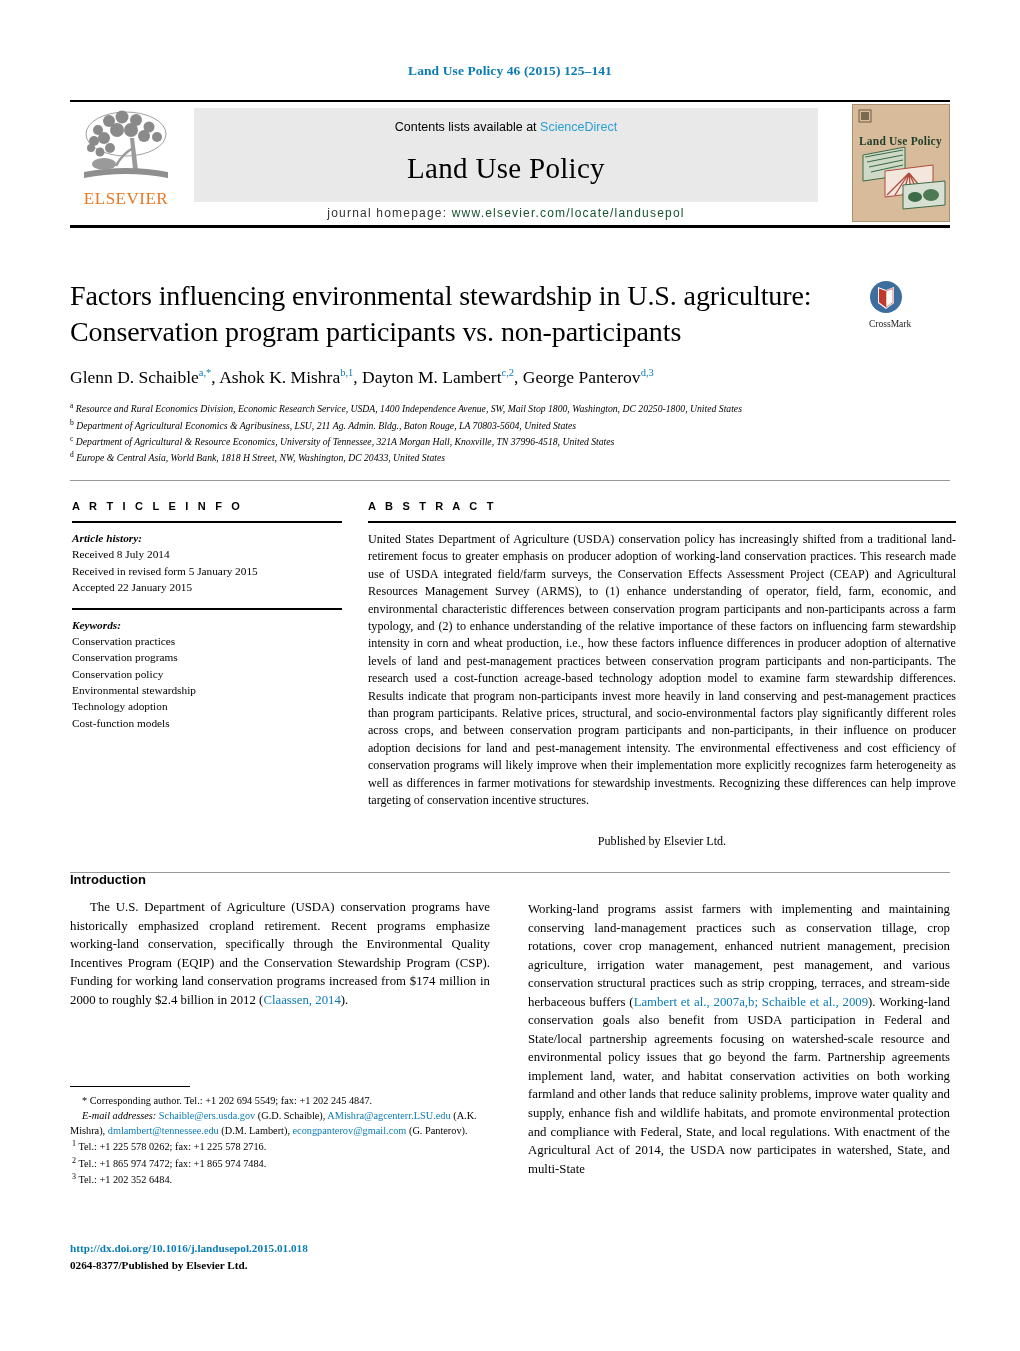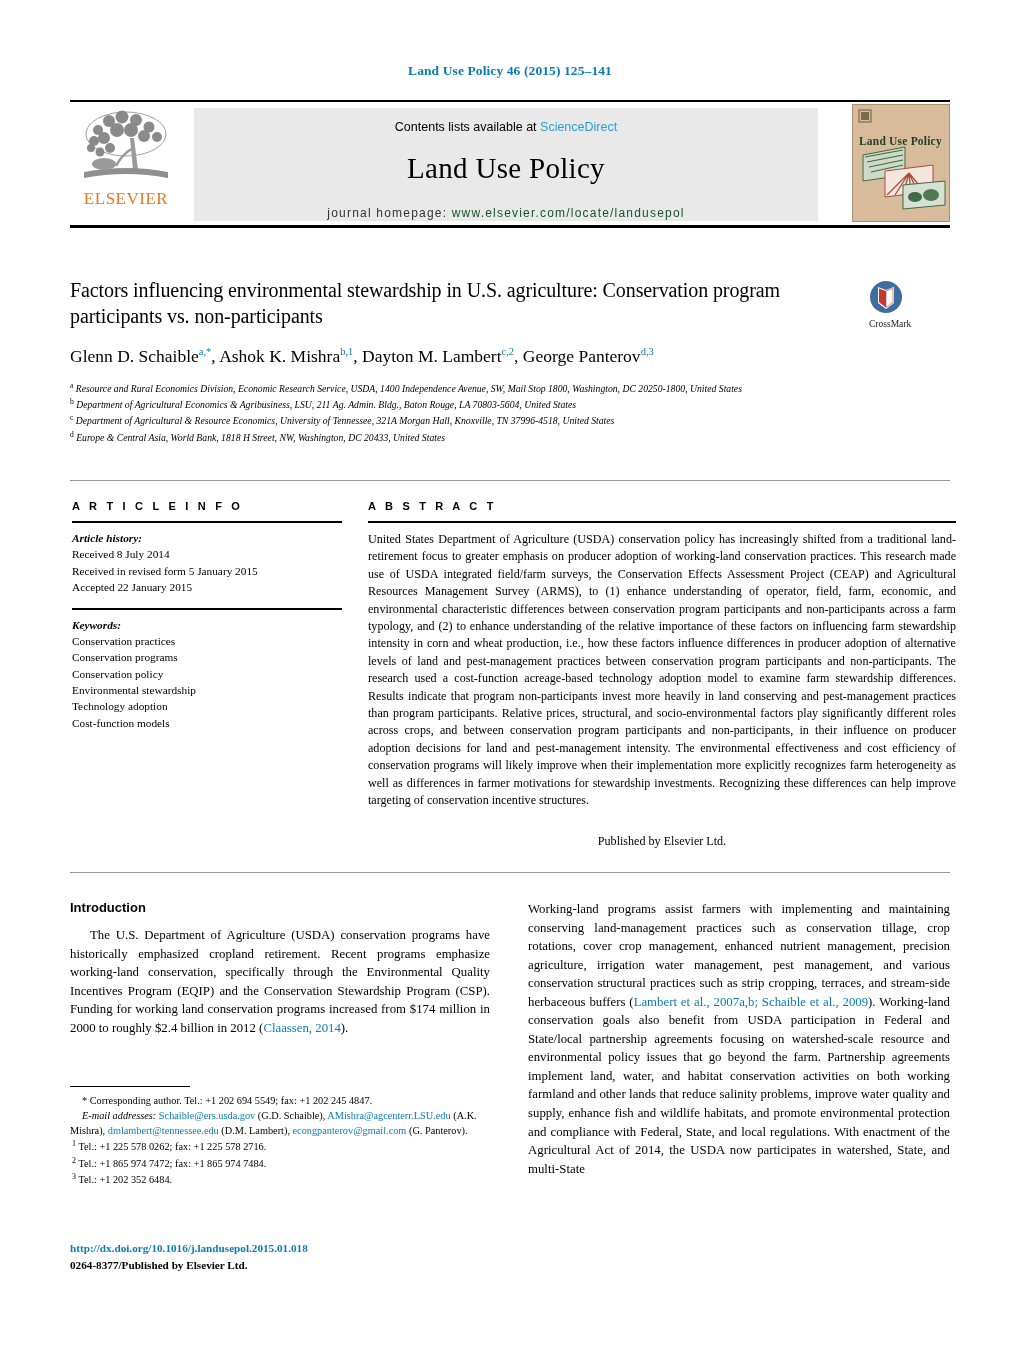--- a/index.html
+++ b/index.html
@@ -73,21 +73,21 @@
     font-family: "Liberation Serif", serif;
     font-size: 17px;
     letter-spacing: 0.5px;
     margin-top: 1px;
   }
   .banner {
     position: absolute;
     left: 124px;
     top: 8px;
     width: 624px;
-    height: 113px;
+    height: 94px;
     background: #e9e9e9;
     text-align: center;
   }
   .banner-contents {
     font-family: "Liberation Sans", sans-serif;
     font-size: 12.5px;
     padding-top: 12px;
     color: #000;
   }
   .banner-contents a {
@@ -140,21 +140,21 @@
   }
 
   
   .title-block {
     position: absolute;
     left: 70px;
     top: 278px;
     width: 880px;
   }
   .paper-title {
-    font-size: 20px;
+    font-size: 28px;
     line-height: 1.28;
     font-weight: normal;
     margin: 0;
     width: 790px;
     letter-spacing: -0.1px;
   }
   .crossmark {
     position: absolute;
     right: 1px;
     top: 2px;
@@ -247,21 +247,21 @@
   .abs-pub {
     text-align: center;
     font-size: 12.1px;
     margin-top: 24px;
   }
 
   
   .body-left {
     position: absolute;
     left: 70px;
-    top: 900px;
+    top: 872px;
     width: 420px;
   }
   .body-right {
     position: absolute;
     left: 528px;
     top: 900px;
     width: 422px;
   }
   .body-head {
     font-family: "Liberation Sans", sans-serif;

